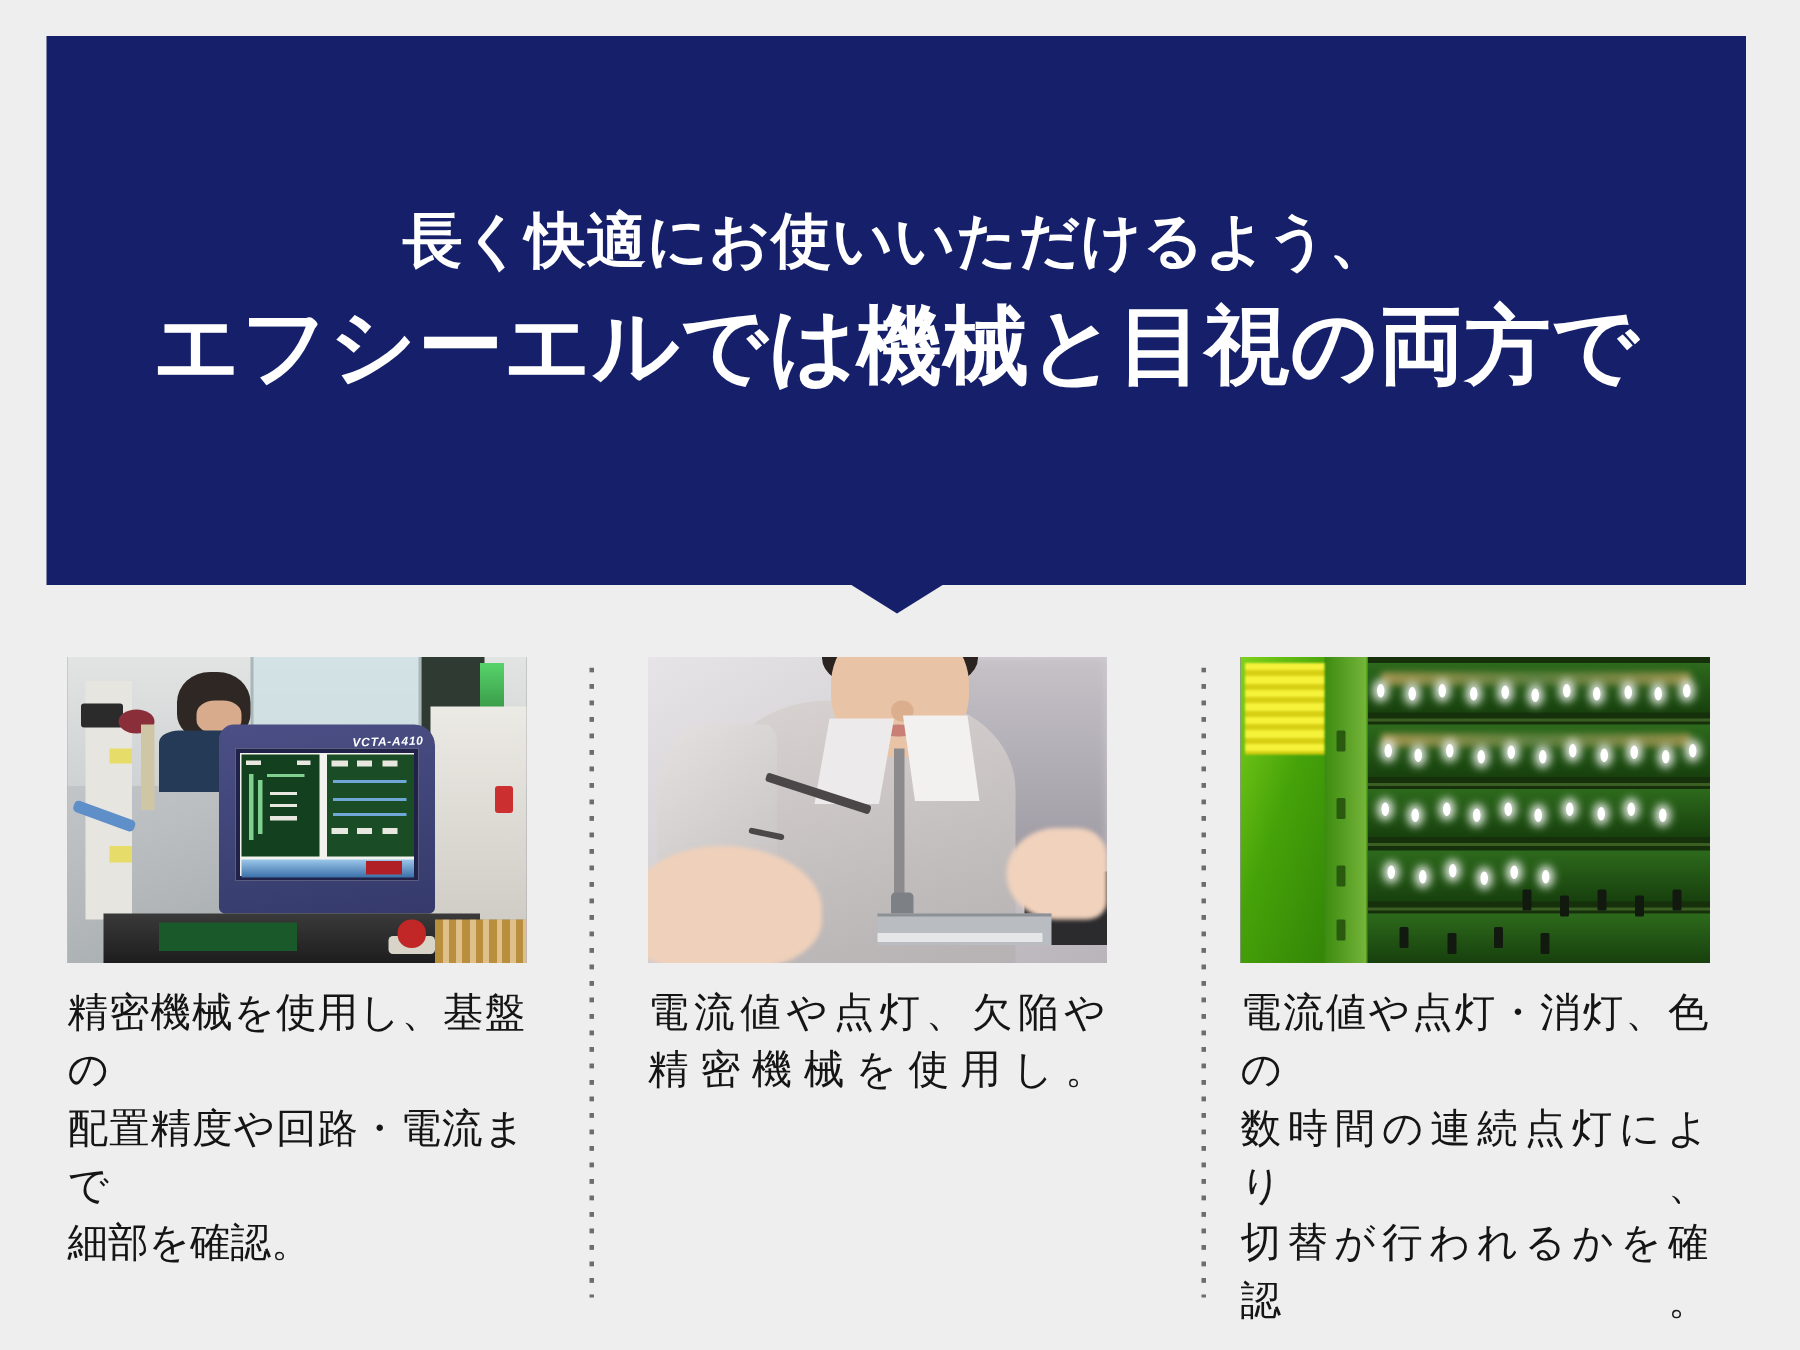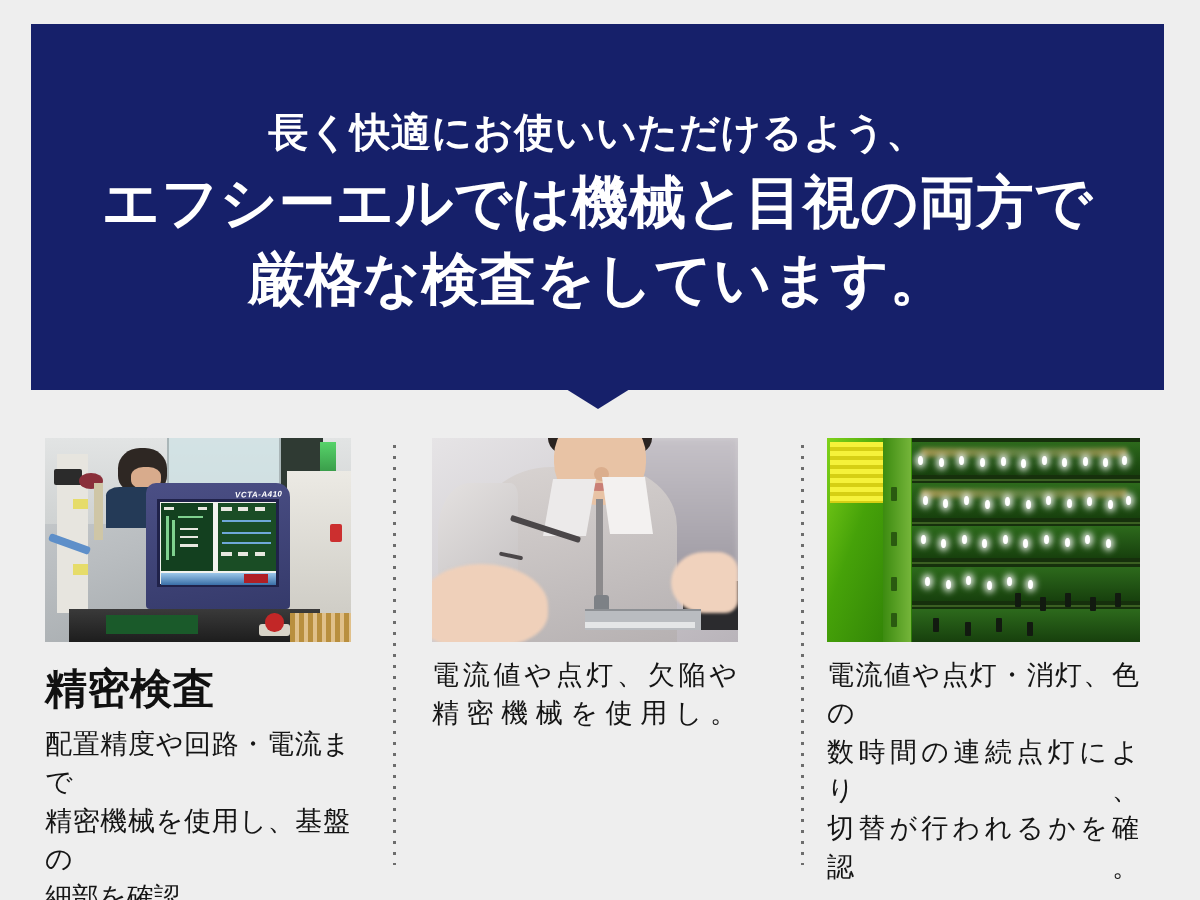--- a/index.html
+++ b/index.html
@@ -190,21 +190,20 @@
   .p3-warm { position:absolute; left:30%; width:66%; height:9px; background:linear-gradient(90deg,rgba(255,190,120,.55),rgba(255,230,180,.25),rgba(255,190,120,.5)); filter:blur(2px); }
 </style>
 </head>
 <body>
 
 <div id="root">
 
   <section class="banner">
     <div class="headline-1">長く快適にお使いいただけるよう、</div>
     <div class="headline-2">エフシーエルでは機械と目視の両方で</div>
-    <div class="headline-3">厳格な検査をしています。</div>
   </section>
   <div class="banner-arrow"></div>
 
   <div class="cards">
 
     <article class="card c1">
       <div class="photo">
         <div class="p1-bg"></div>
         <div class="p1-wall"></div>
         <div class="p1-glass"></div>
@@ -245,24 +244,23 @@
         <div class="p1-trace" style="left:58%;top:51%;width:16%;height:1%;background:#6fa8d8;"></div>
         <div class="p1-taskbar"></div>
         <div class="p1-btn-red"></div>
         <span class="p1-label">VCTA-A410</span>
         <div class="p1-tray"></div>
         <div class="p1-board"></div>
         <div class="p1-estop-base"></div>
         <div class="p1-estop"></div>
         <div class="p1-gold"></div>
       </div>
-      <h2 class="card-title">精密検査</h2>
       <p class="card-body">
+        <span class="ln just">精密機械を使用し、基盤の</span>
         <span class="ln just">配置精度や回路・電流まで</span>
-        <span class="ln just">精密機械を使用し、基盤の</span>
         <span class="ln">細部を確認。</span>
       </p>
     </article>
 
     <article class="card c2">
       <div class="photo">
         <div class="p2-bg"></div>
         <div class="p2-bgblur"></div>
         <div class="p2-uniform"></div>
         <div class="p2-sleeve-l"></div>

